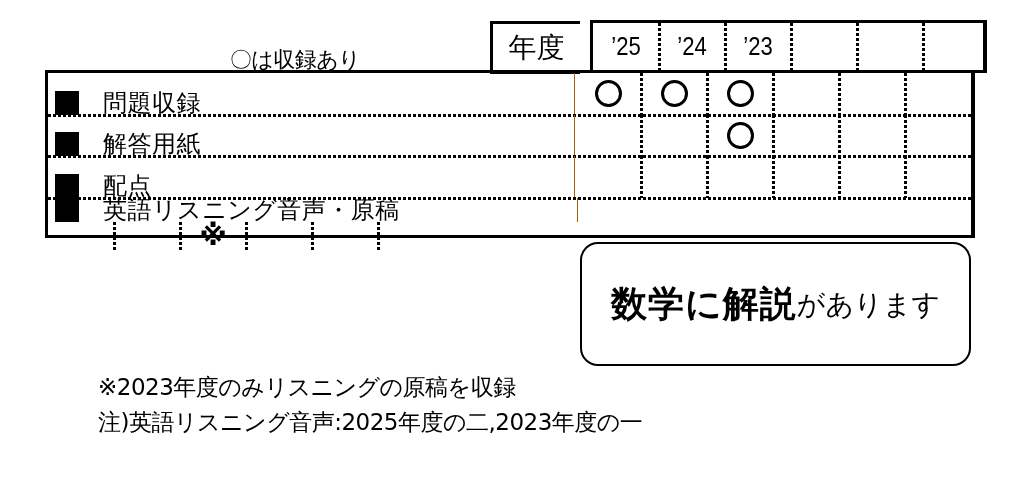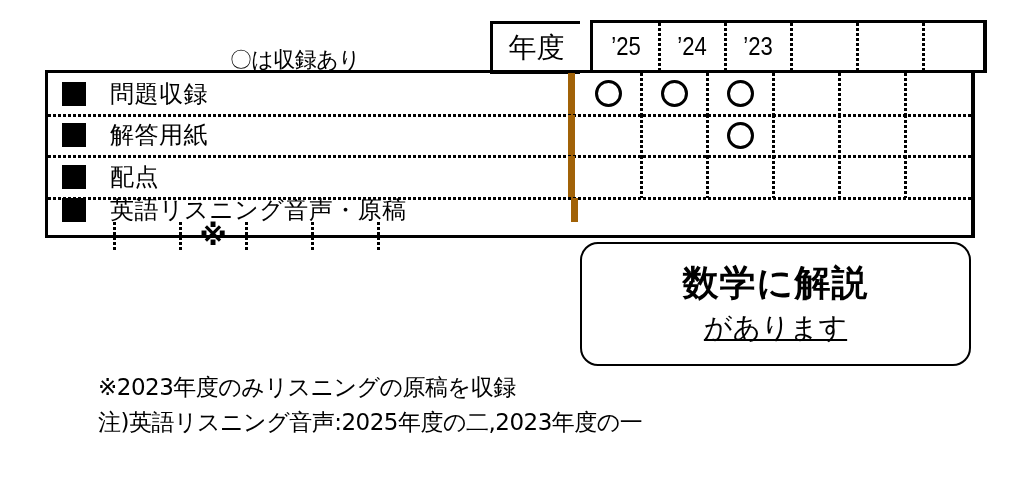--- a/index.html
+++ b/index.html
@@ -46,22 +46,22 @@
       border: 3px solid #000; border-right-width: 4px;
     }
     .body-row {
       position: absolute; left: 0; right: 0; height: 41.5px; display: flex;
     }
     .body-row:not(:last-child)::after {
       content: ""; position: absolute; left: 0; right: 0; bottom: -2px; height: 3px;
       background: repeating-linear-gradient(to right, #000 0 3px, transparent 3px 5px);
     }
     .row-label {
-      width: 530px; height: 100%; display: flex; align-items: center; padding-left: 14px;
-      border-right: 7px solid #a16207;
+      width: 530px; height: 100%; display: flex; align-items: flex-end; padding-left: 7px;
+      border-right: 1px solid #a16207;
     }
     .bullet-square { width: 24px; height: 24px; background: #000; margin-right: 24px; flex: none; }
     .row-text { font-size: 24px; line-height: 1; letter-spacing: 0.5px; }
     .cells { display: flex; height: 100%; }
     .cell {
       position: relative; width: 66px; height: 100%;
       display: flex; align-items: center; justify-content: center;
       font-size: 26px;
     }
     .cell:not(:last-child)::after {
@@ -70,24 +70,24 @@
     }
     .circle-mark {
       width: 27px; height: 27px; border: 3.5px solid #000; border-radius: 50%;
     }
     .kome-mark { font-size: 28px; font-weight: bold; line-height: 1; }
 
     
     .commentary-box {
       position: absolute; left: 580px; top: 242px; width: 391px; height: 124px;
       border: 2px solid #000; border-radius: 18px;
-      display: flex; flex-direction: column; align-items: center; justify-content: center;
+      display: flex; align-items: center; justify-content: center;
     }
     .commentary-title { font-size: 36px; line-height: 46px; font-weight: bold; letter-spacing: 1px; }
-    .commentary-sub { font-size: 28px; line-height: 40px; margin-top: 2px; text-decoration: underline; }
+    .commentary-sub { font-size: 28px; line-height: 40px; margin-top: 2px; }
 
     .footnote {
       position: absolute; left: 52px; font-size: 23px; line-height: 32px; letter-spacing: -0.5px;
       white-space: nowrap;
       margin-left: 46px;
     }
     .footnote-1 { top: 371px; }
     .footnote-2 { top: 406px; }
   </style>
 </head>

